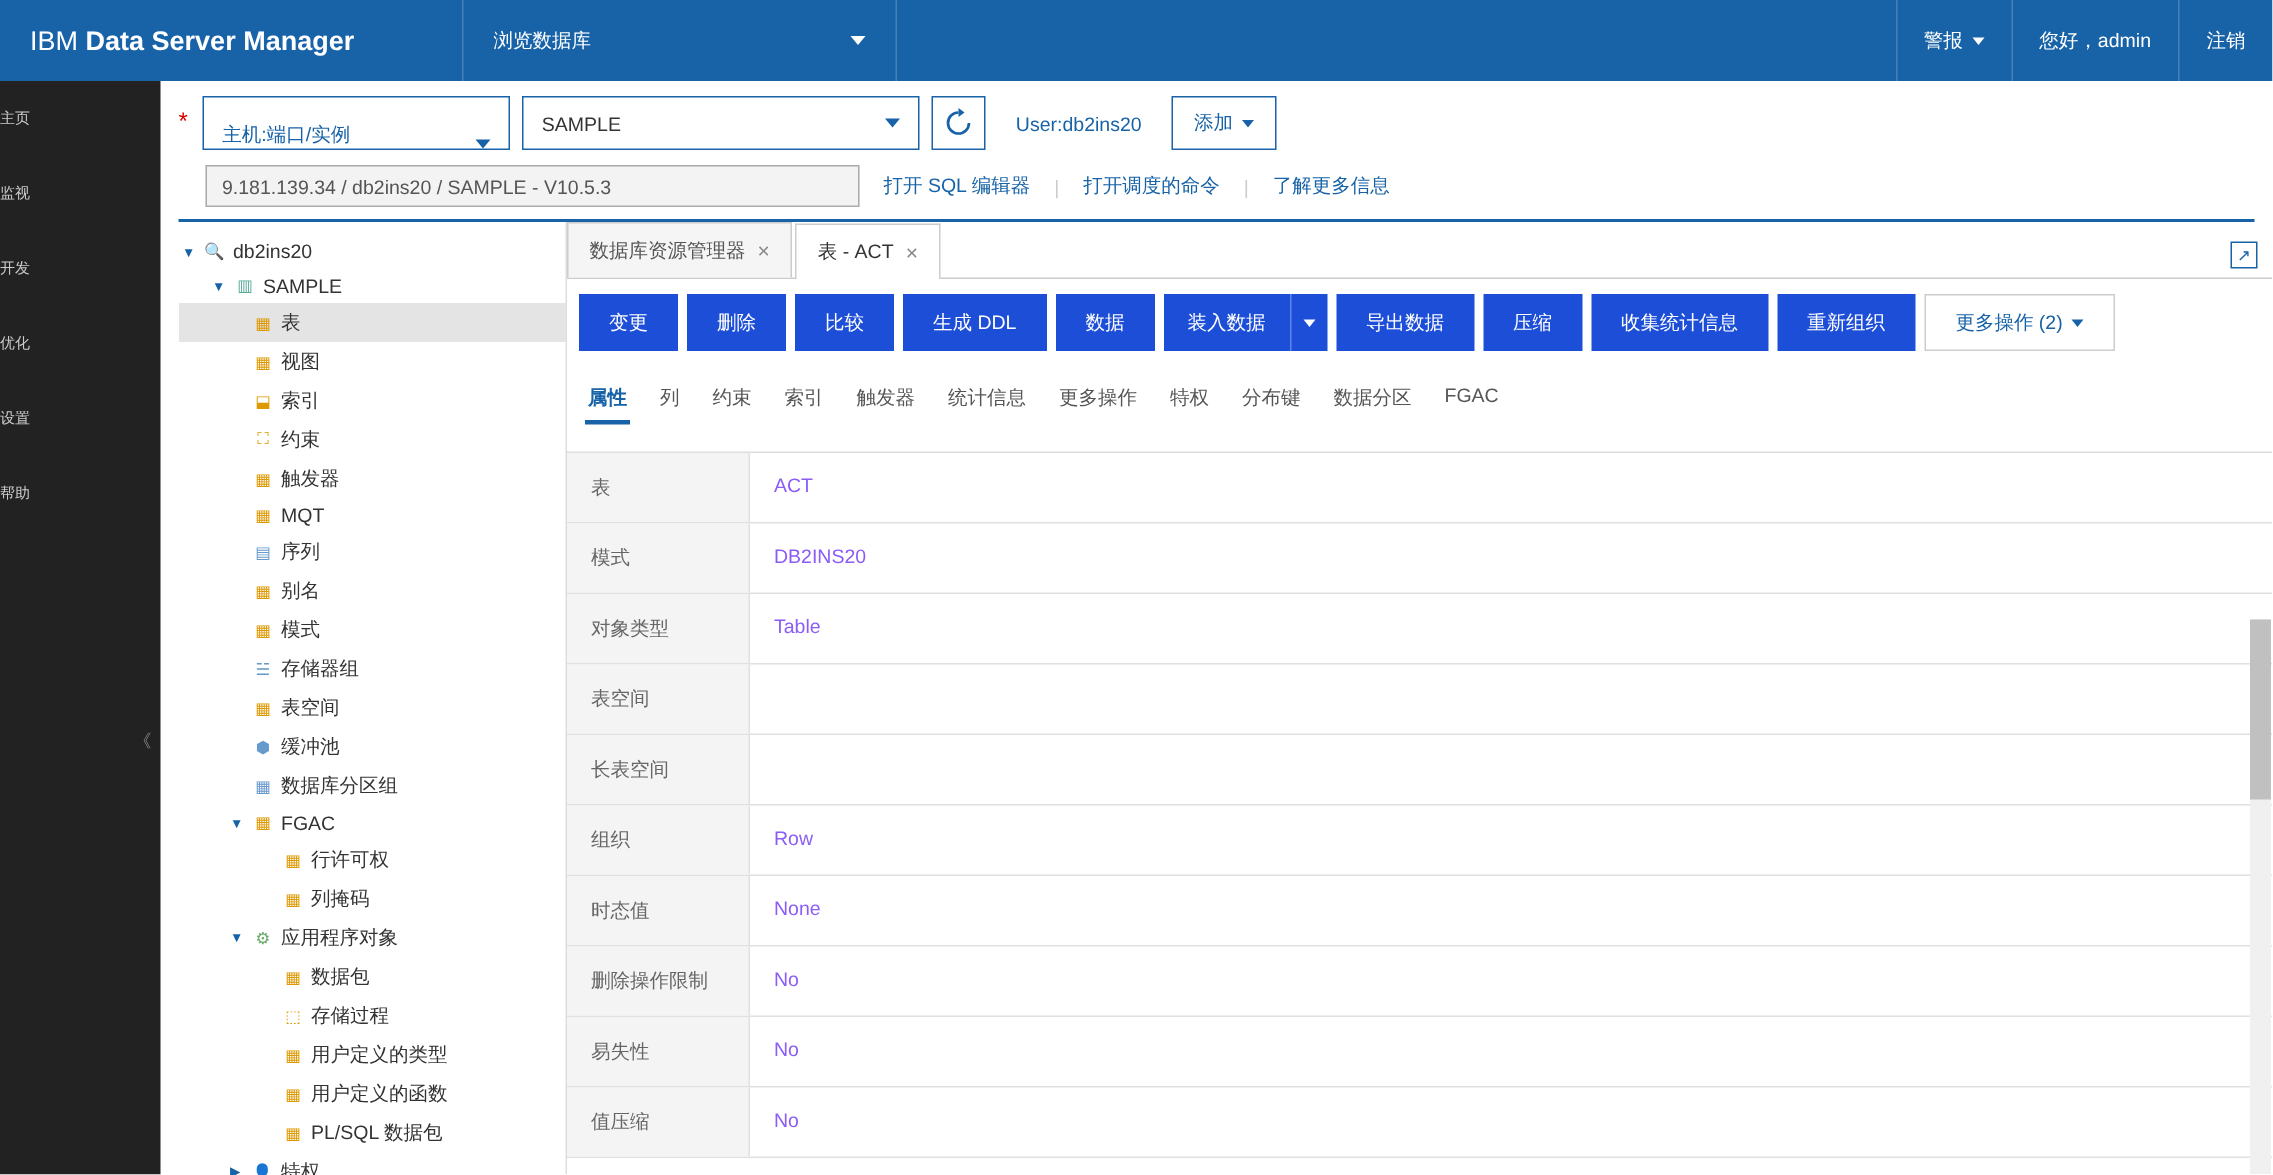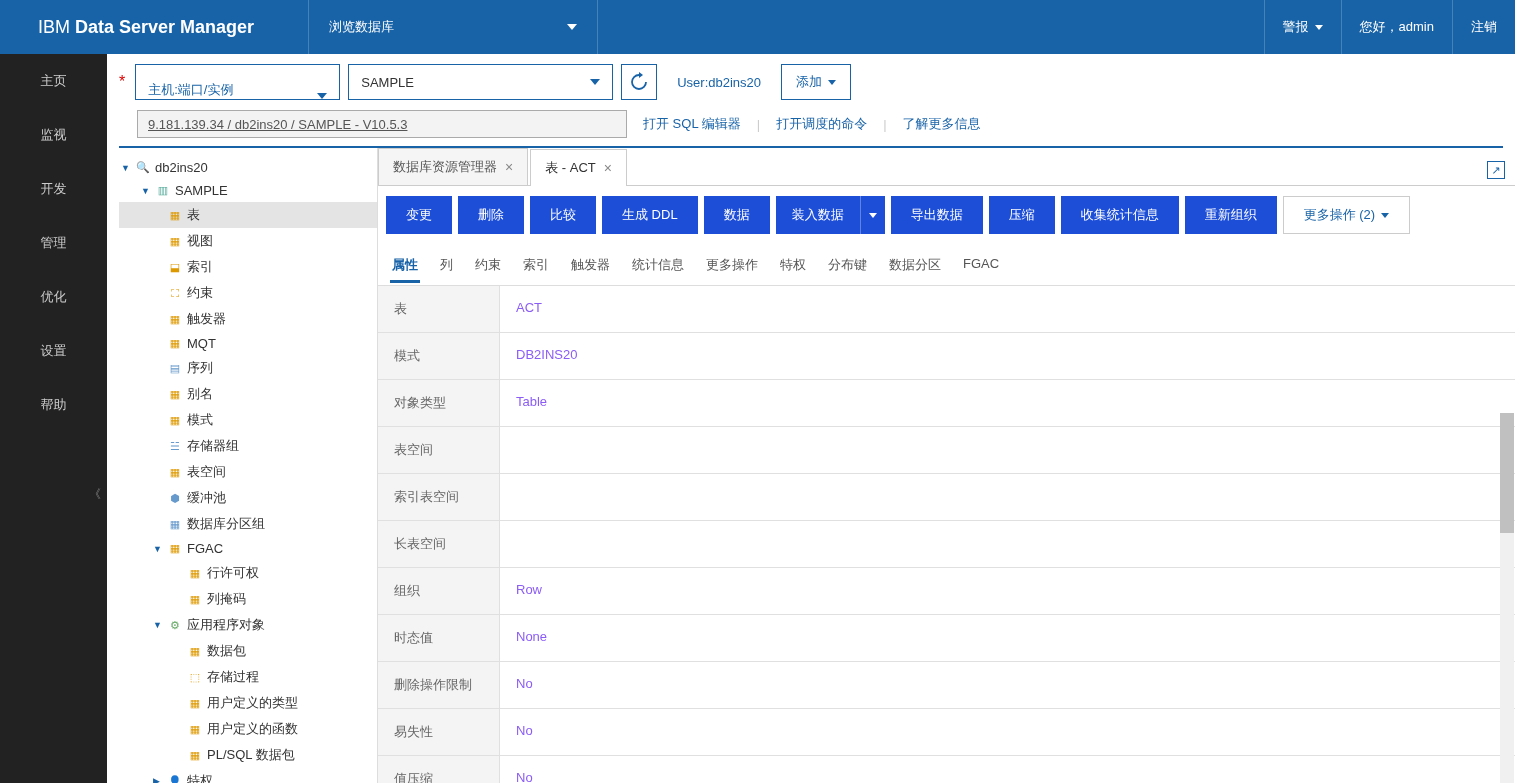--- a/index.html
+++ b/index.html
@@ -1,43 +1,43 @@
 <!DOCTYPE html>
 <html><head>
   <meta charset="utf-8">
   <style>
     * { margin: 0; padding: 0; box-sizing: border-box; }
     body { font-family: Arial, "Microsoft YaHei", sans-serif; font-size: 13px; color: #333; overflow: hidden; }
     
     .header { background: #1863a8; color: white; height: 54px; display: flex; align-items: stretch; }
-    .logo { padding: 0 38px; display: flex; align-items: center; font-size: 18px; font-weight: 300; width: 308px; }
+    .logo { padding: 0 20px; display: flex; align-items: center; font-size: 18px; font-weight: 300; width: 308px; }
     .logo b { font-weight: bold; }
     .db-dropdown { width: 290px; display: flex; align-items: center; justify-content: space-between; padding: 0 20px; border-left: 1px solid rgba(255,255,255,0.2); border-right: 1px solid rgba(255,255,255,0.2); cursor: pointer; }
     .header-spacer { flex: 1; }
     .header-btn { display: flex; align-items: center; padding: 0 18px; border-left: 1px solid rgba(255,255,255,0.2); cursor: pointer; gap: 6px; }
     
     .body-wrap { display: flex; height: calc(100vh - 54px); }
     
     .sidebar { width: 107px; background: #222; color: #ccc; display: flex; flex-direction: column; position: relative; }
-    .nav-item { padding: 18px 0; text-align: center; font-size: 13px; cursor: pointer; }
+    .nav-item { padding: 18px 0; font-size: 10px; cursor: pointer; }
     .collapse-btn { position: absolute; right: 6px; bottom: 280px; color: #888; font-size: 12px; cursor: pointer; }
     
     .main { flex: 1; display: flex; flex-direction: column; background: #fff; }
     
     .toolbar-row { display: flex; align-items: center; padding: 10px 12px; gap: 8px; }
     .asterisk { color: #d00; font-size: 16px; margin-right: 2px; }
     .tb-select { border: 1px solid #1863a8; height: 36px; display: flex; align-items: center; justify-content: space-between; padding: 0 12px; color: #1863a8; cursor: pointer; background: white; }
     .tb-select.w1 { width: 205px; align-items: flex-end; }
     .tb-select.w2 { width: 265px; color: #333; }
     .tb-icon-btn { border: 1px solid #1863a8; width: 36px; height: 36px; display: flex; align-items: center; justify-content: center; color: #1863a8; cursor: pointer; }
     .user-label { color: #1863a8; margin: 0 12px; }
     .add-btn { border: 1px solid #1863a8; height: 36px; padding: 0 14px; display: flex; align-items: center; gap: 6px; color: #1863a8; cursor: pointer; }
     
     .toolbar-row2 { display: flex; align-items: center; padding: 0 12px 8px 30px; gap: 16px; }
-    .conn-field { border: 1px solid #aaa; background: #f3f3f3; height: 28px; width: 490px; padding: 0 10px; color: #555; display: flex; align-items: center; text-decoration: underline; }
+    .conn-field { border: 1px solid #aaa; background: #f3f3f3; height: 28px; width: 436px; padding: 0 10px; color: #555; display: flex; align-items: center; }
     .link-btn { color: #1863a8; cursor: pointer; }
     .sep { color: #ccc; }
     
     .divider { height: 2px; background: #1863a8; margin: 0 12px; }
     
     .content-wrap { display: flex; flex: 1; overflow: hidden; }
     
     .tree-panel { width: 270px; padding: 8px 0 8px 12px; overflow-y: auto; }
     .tree-row { display: flex; align-items: center; gap: 4px; padding: 4px 2px; cursor: pointer; font-size: 13px; color: #333; }
     .tree-row.selected { background: #e4e4e4; }
@@ -55,21 +55,21 @@
     .tab-close { color: #888; cursor: pointer; font-size: 14px; }
     .popout { margin-left: auto; margin-right: 10px; color: #1863a8; border: 1px solid #1863a8; width: 18px; height: 18px; display: flex; align-items: center; justify-content: center; cursor: pointer; font-size: 11px; margin-bottom: 6px; }
     
     .action-bar { display: flex; padding: 10px 8px; gap: 6px; flex-wrap: wrap; }
     .action-btn { background: #1d4ed8; color: white; padding: 10px 20px; cursor: pointer; border: none; font-size: 13px; }
     .action-btn.split { display: flex; padding: 0; }
     .action-btn.split .main-part { padding: 10px 16px; }
     .action-btn.split .caret-part { padding: 10px 8px; border-left: 1px solid rgba(255,255,255,0.3); }
     .more-btn { border: 1px solid #ccc; color: #1863a8; padding: 8px 20px; background: white; cursor: pointer; display: flex; align-items: center; gap: 6px; }
     
-    .subtabs { display: flex; padding: 6px 12px 2px; gap: 18px; border-bottom: 1px solid #ddd; }
+    .subtabs { display: flex; padding: 6px 12px 18px; gap: 18px; border-bottom: 1px solid #ddd; }
     .subtab { padding: 6px 2px; cursor: pointer; color: #555; font-size: 13px; }
     .subtab.active { color: #1863a8; font-weight: bold; border-bottom: 3px solid #1863a8; }
     
     .props-scroll { flex: 1; overflow-y: auto; }
     .prop-row { display: flex; border-bottom: 1px solid #e0e0e0; }
     .prop-label { width: 122px; background: #f4f4f4; padding: 14px 16px; color: #666; font-size: 13px; border-right: 1px solid #e0e0e0; }
     .prop-value { flex: 1; padding: 14px 16px; color: #8b5cf6; }
     
     .scrollbar-fake { position: absolute; right: 1px; top: 265px; width: 14px; bottom: 0; background: #f0f0f0; }
     .scrollbar-thumb { background: #c0c0c0; width: 100%; height: 120px; margin-top: 0; }
@@ -99,21 +99,20 @@
   <div class="header-btn">
     <span>注销</span>
   </div>
 </div>
 
 <div class="body-wrap">
   <div class="sidebar">
     <div class="nav-item">主页</div>
     <div class="nav-item">监视</div>
     <div class="nav-item">开发</div>
-    <div class="nav-item">管理</div>
     <div class="nav-item">优化</div>
     <div class="nav-item">设置</div>
     <div class="nav-item">帮助</div>
     <div class="collapse-btn">《</div>
   </div>
 
   <div class="main">
     <div class="toolbar-row">
       <span class="asterisk">*</span>
       <div class="tb-select w1">
@@ -314,24 +313,20 @@
               <div class="prop-value">DB2INS20</div>
             </div>
             <div class="prop-row">
               <div class="prop-label">对象类型</div>
               <div class="prop-value">Table</div>
             </div>
             <div class="prop-row">
               <div class="prop-label">表空间</div>
             </div>
             <div class="prop-row">
-              <div class="prop-label">索引表空间</div>
-              <div class="prop-value"></div>
-            </div>
-            <div class="prop-row">
               <div class="prop-label">长表空间</div>
               <div class="prop-value"></div>
             </div>
             <div class="prop-row">
               <div class="prop-label">组织</div>
               <div class="prop-value">Row</div>
             </div>
             <div class="prop-row">
               <div class="prop-label">时态值</div>
               <div class="prop-value">None</div>

